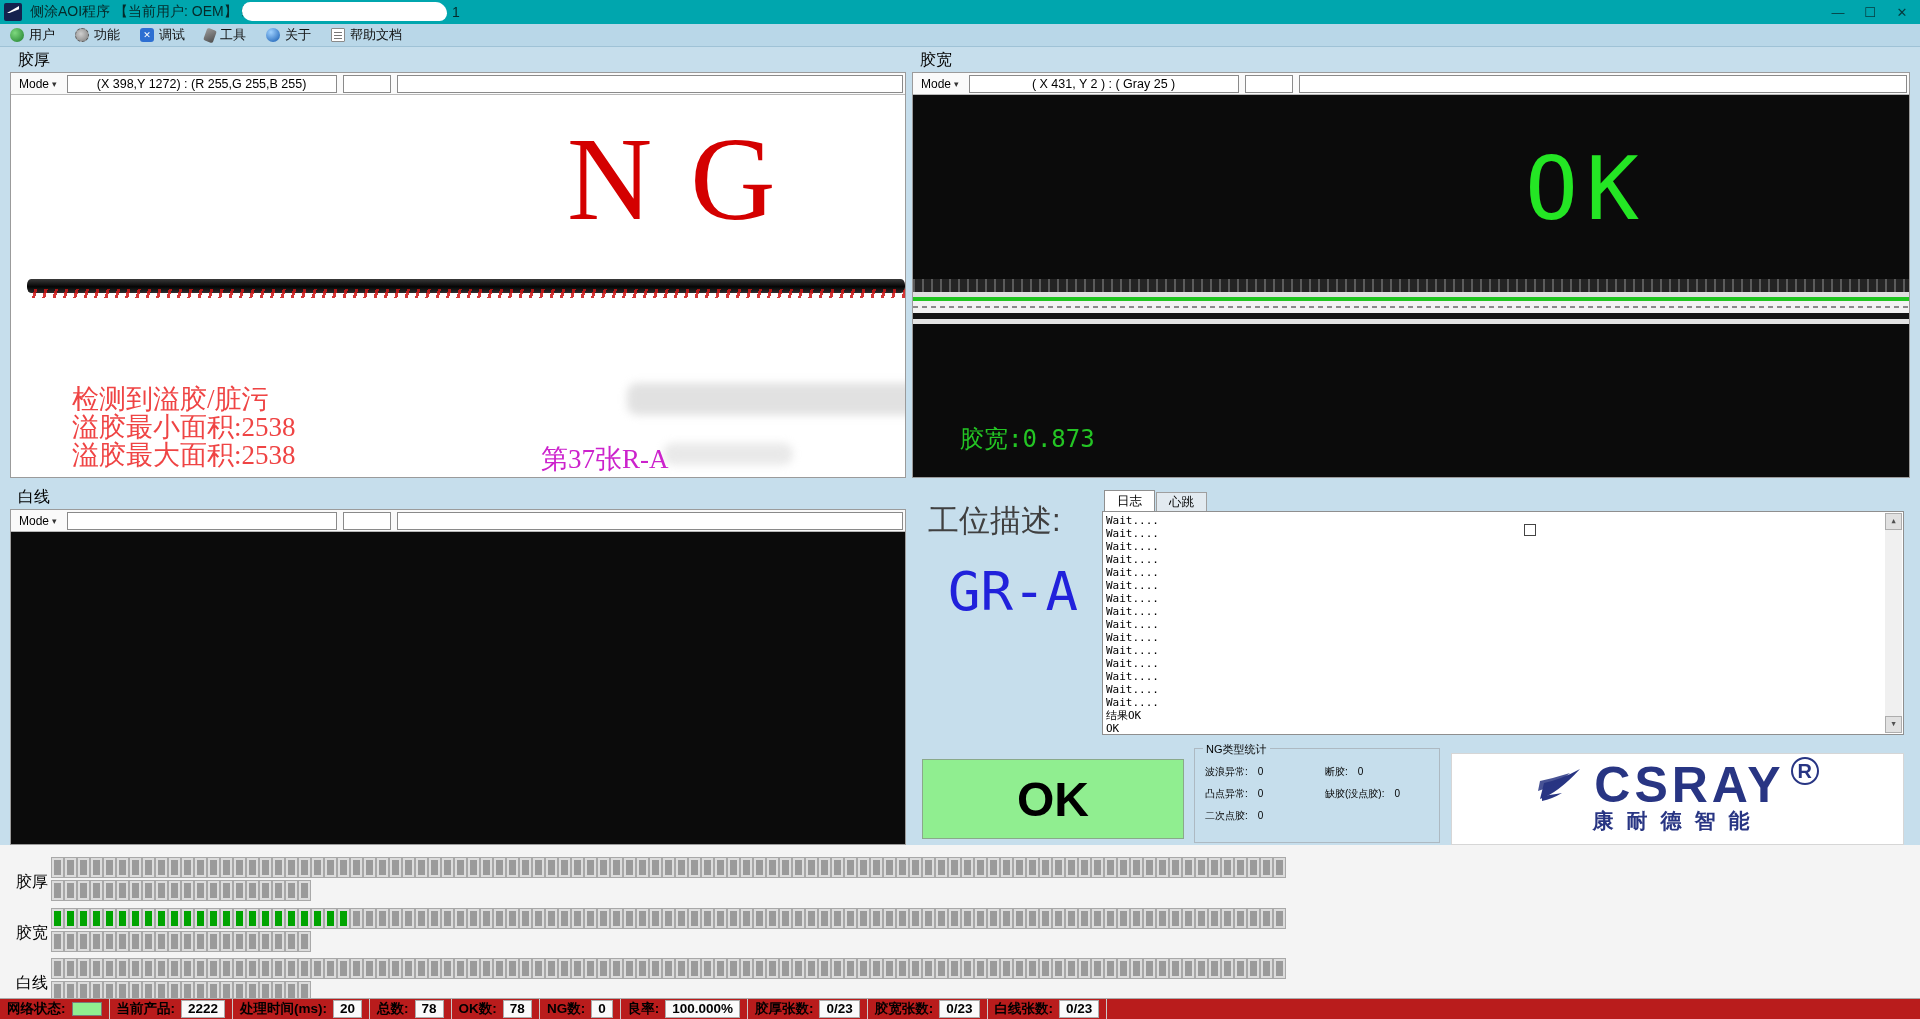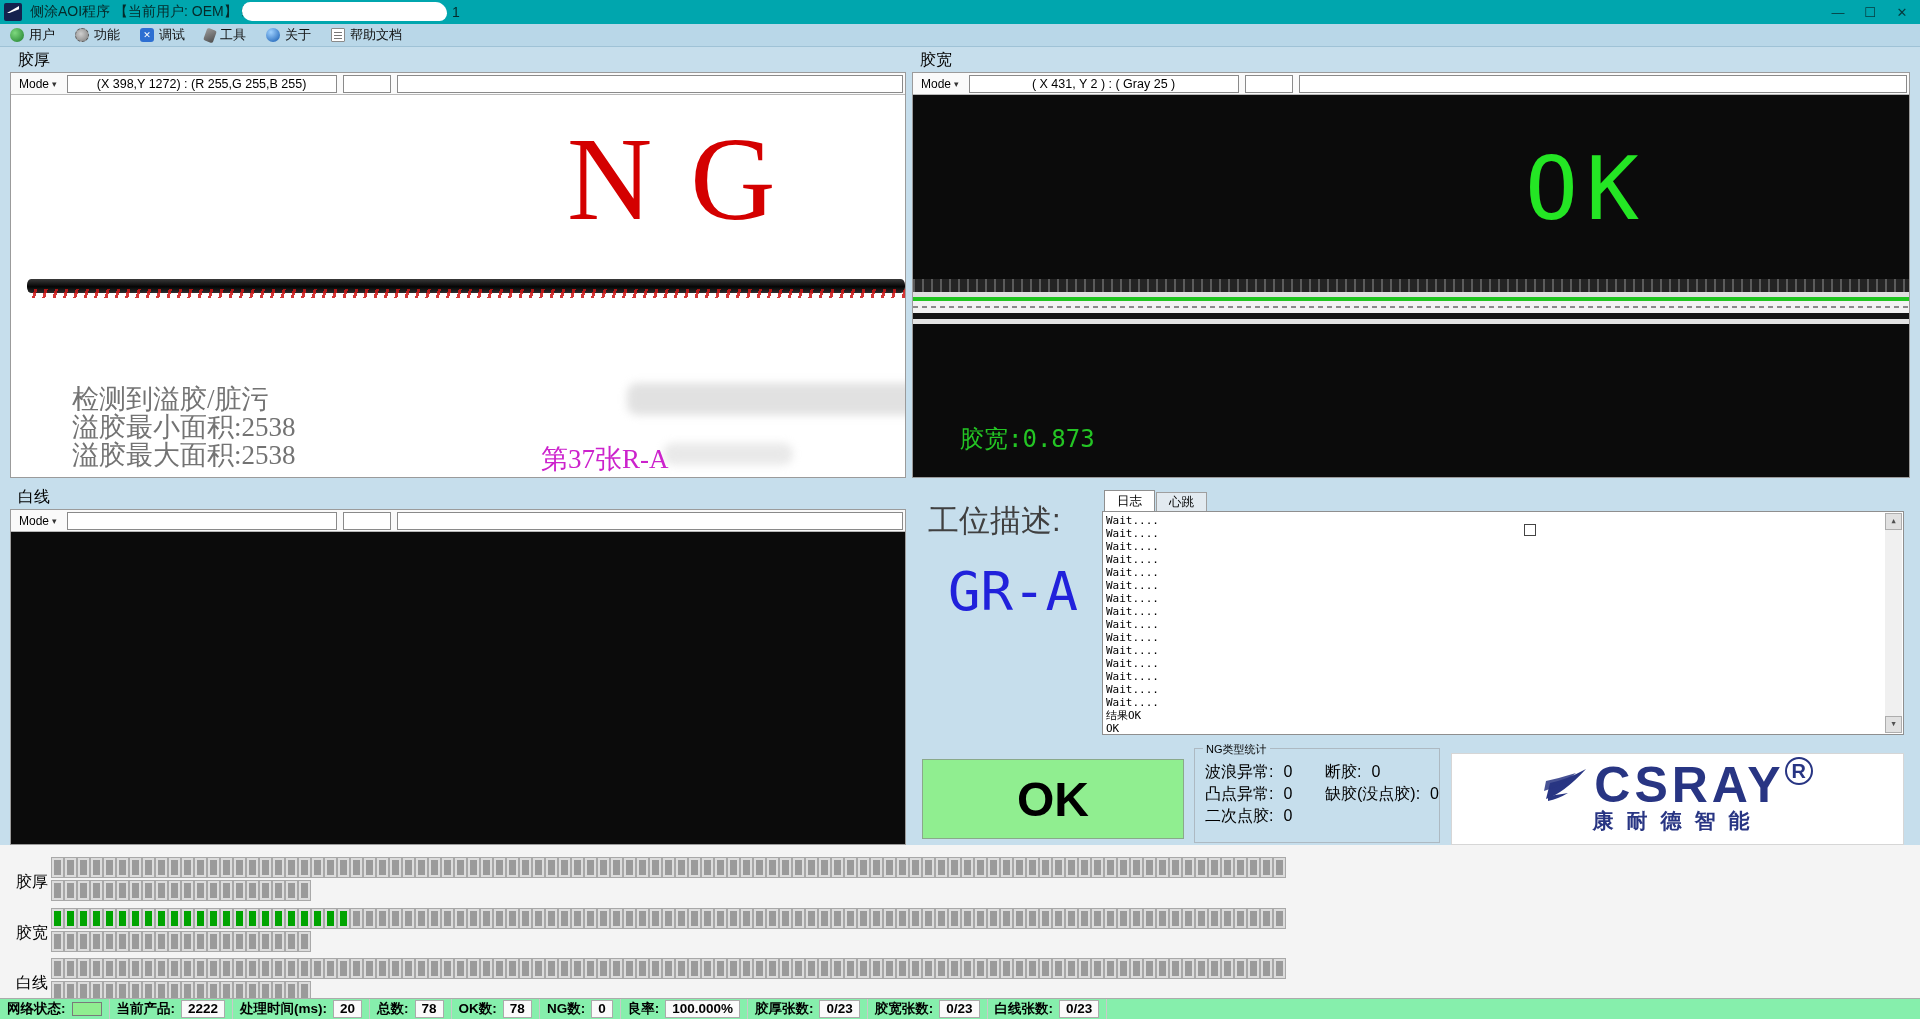--- a/index.html
+++ b/index.html
@@ -39,21 +39,21 @@
   .tb-small{width:46px;}
   .tb-wide{flex:1;margin-right:2px;}
   .img-area{position:absolute;left:0;right:0;top:22px;bottom:0;overflow:hidden;}
   .img-white{background:#fff;margin-left:16px;}
   .img-black{background:#0b0b0b;}
 
   
   #ng-text{position:absolute;left:540px;top:26px;font-family:"Liberation Serif","DejaVu Serif",serif;font-size:118px;line-height:1;color:var(--ng-red);letter-spacing:38px;}
   #dark-band{position:absolute;left:0;top:184px;width:100%;height:14px;background:linear-gradient(#3a3a3a,#050505 55%,#2c2c2c);border-radius:4px/6px;}
   #red-zigzag{position:absolute;left:0;top:194px;width:100%;height:9px;background:repeating-linear-gradient(105deg,transparent 0 7px,rgba(205,20,20,.85) 7px 10px);}
-  #red-lines{position:absolute;left:45px;top:290px;font-family:"Liberation Serif","DejaVu Serif",serif;font-size:27px;line-height:28px;color:#737373;white-space:pre;}
+  #red-lines{position:absolute;left:45px;top:290px;font-family:"Liberation Serif","DejaVu Serif",serif;font-size:27px;line-height:28px;color:#ef4444;white-space:pre;}
   #magenta-overlay{position:absolute;left:514px;top:346px;font-family:"Liberation Serif","DejaVu Serif",serif;font-size:27px;color:#CC22CC;}
   .smudge{position:absolute;background:#c9c9c9;filter:blur(4px);opacity:.55;border-radius:10px;}
   #smudge1{left:600px;top:288px;width:400px;height:32px;}
   #smudge2{left:636px;top:348px;width:130px;height:22px;opacity:.4;}
 
   
   #ok-text{position:absolute;left:612px;top:50px;font-family:"DejaVu Sans Mono","Liberation Mono",monospace;font-size:88px;line-height:1;color:var(--ok-green);letter-spacing:8px;}
   .stripe{position:absolute;left:0;width:100%;}
   #st-speckle{top:184px;height:13px;background:#242424 repeating-linear-gradient(90deg,rgba(255,255,255,.25) 0 2px,transparent 2px 9px);}
   #st-light1{top:197px;height:5px;background:#dfdfdf;}
@@ -71,41 +71,41 @@
   #tab-log{left:1104px;background:#fff;border:1px solid #8f8f8f;border-bottom:none;z-index:2;}
   #tab-heartbeat{left:1156px;background:#E2EAF0;border:1px solid #9f9f9f;border-bottom:none;height:19px;top:492px;}
   #log-box{position:absolute;left:1102px;top:511px;width:802px;height:224px;background:#fff;border:1px solid #8f8f8f;box-sizing:border-box;font-family:"DejaVu Sans Mono","Liberation Mono",monospace;font-size:11px;line-height:13px;color:#000;padding:2px 0 0 3px;overflow:hidden;}
   #log-checkbox{position:absolute;left:1524px;top:524px;width:12px;height:12px;background:#fff;border:1px solid #444;box-sizing:border-box;z-index:3;}
   #log-scroll{position:absolute;right:1px;top:1px;bottom:1px;width:17px;background:#F0F0F0;display:flex;flex-direction:column;justify-content:space-between;align-items:center;}
   .scroll-btn{width:17px;height:17px;background:#E1E1E1;border:1px solid #ADADAD;box-sizing:border-box;font-size:7px;color:#505050;display:flex;align-items:center;justify-content:center;}
 
   #ok-button{position:absolute;left:922px;top:759px;width:262px;height:80px;background:var(--btn-green);border:1px solid #8aa98a;box-sizing:border-box;display:flex;align-items:center;justify-content:center;font-size:48px;font-weight:bold;color:#000;}
   #ng-stats{position:absolute;left:1194px;top:748px;width:246px;height:95px;border:1px solid #adb9c2;box-sizing:border-box;}
   #ng-stats-title{position:absolute;left:8px;top:-7px;background:#C6DEEC;padding:0 3px;font-size:11px;color:#000;}
-  .ng-col{position:absolute;top:12px;font-size:16px;color:#000;line-height:22px;}
+  .ng-col{position:absolute;top:12px;font-size:10px;color:#000;line-height:22px;}
   #ng-col1{left:10px;}
   #ng-col2{left:130px;}
   .ng-row{display:flex;white-space:nowrap;}
   .ng-row .v{margin-left:10px;}
 
   #logo-card{position:absolute;left:1451px;top:753px;width:453px;height:92px;background:#fff;border:1px solid #d6d6d6;box-sizing:border-box;display:flex;flex-direction:column;align-items:center;justify-content:center;}
-  #logo-top{display:flex;align-items:flex-start;}
+  #logo-top{display:flex;align-items:flex-start;gap:6px;}
   #logo-text{font-size:50px;font-weight:bold;color:var(--navy);letter-spacing:4px;line-height:44px;}
   #logo-reg{font-size:20px;font-weight:bold;color:var(--navy);border:2px solid var(--navy);border-radius:50%;width:24px;height:24px;display:flex;align-items:center;justify-content:center;margin-top:-6px;}
   #logo-sub{font-size:21px;font-weight:bold;color:var(--navy);letter-spacing:13px;margin-top:0px;}
 
   
   #ind-section{position:absolute;left:0;top:845px;width:1920px;height:153px;background:#F4F4F4;}
   .ind-label{position:absolute;left:16px;font-size:16px;color:#000;}
   .ind-row{position:absolute;left:52px;display:flex;}
   .cell{width:7px;height:15px;background:#9A9A9A;border:2px solid #DCDCDC;box-shadow:0 0 0 1px #A8A8A8;margin-right:2px;}
   .cell.green{background:var(--ind-green);}
 
   
-  #statusbar{position:absolute;left:0;top:998px;width:1920px;height:21px;background:#86efac;border-top:1px solid #ABABAB;display:flex;align-items:center;font-size:13.5px;box-sizing:border-box;}
+  #statusbar{position:absolute;left:0;top:998px;width:1920px;height:21px;background:#b91c1c;border-top:1px solid #ABABAB;display:flex;align-items:center;font-size:13.5px;box-sizing:border-box;}
   .sb-item{display:flex;align-items:center;height:100%;padding:0 7px;border-right:1px solid #C9C9C9;gap:6px;}
   .sb-label{font-weight:bold;color:#000;white-space:nowrap;}
   .sb-value{border:1px solid #ABABAB;background:#FAFAFA;font-weight:bold;padding:0 6px;font-size:13.5px;line-height:16px;color:#000;}
   .sb-swatch{width:30px;height:14px;background:var(--btn-green);border:1px solid #7a7a7a;box-sizing:border-box;}
 </style>
 </head>
 <body>
 
 <div id="app">
 

